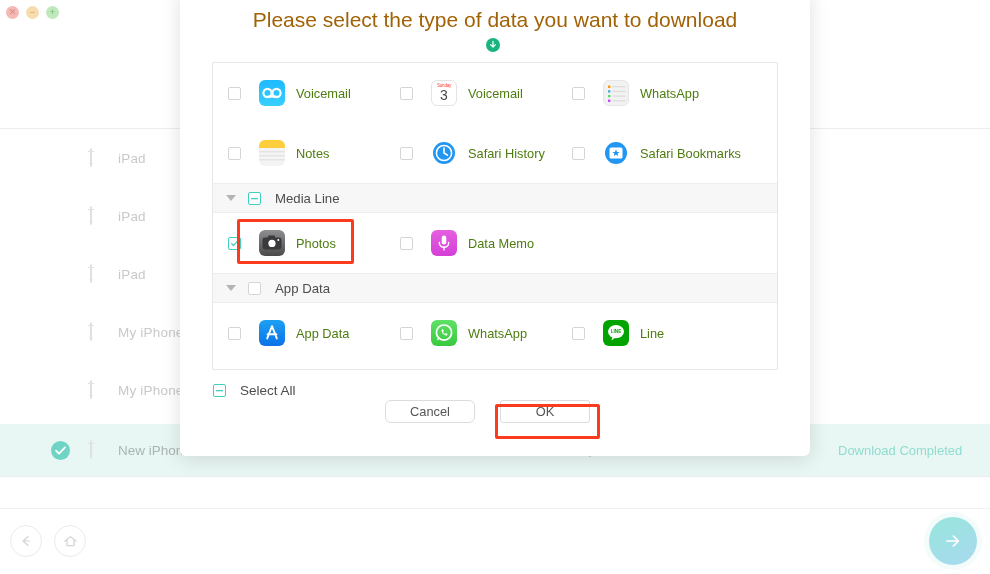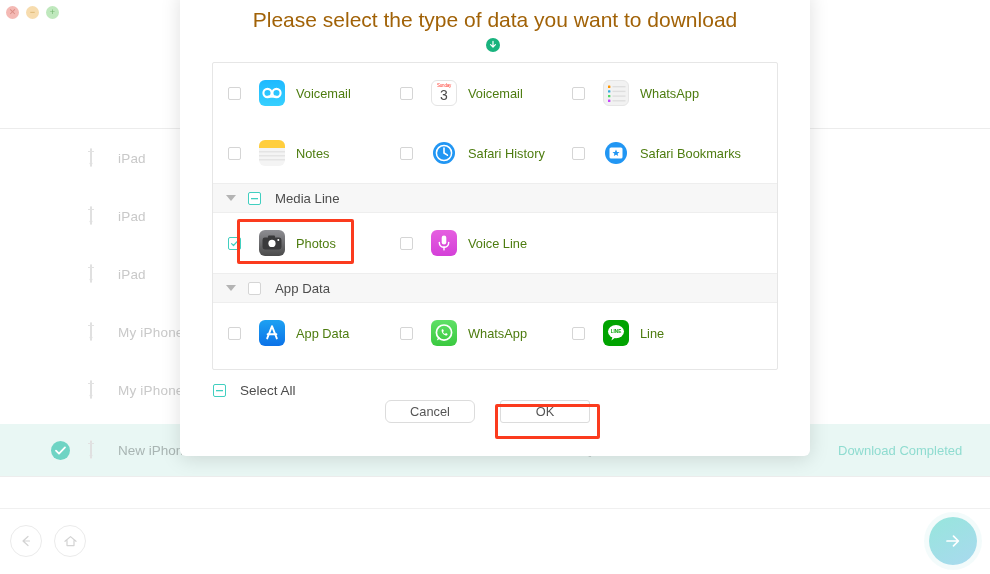--- a/index.html
+++ b/index.html
@@ -324,21 +324,21 @@
         </div>
         <div class="cell c2">
           <span class="cb"></span>
           <span class="app-icon" style="background:linear-gradient(180deg,#e55fe0 0%,#d43fd8 100%)">
             <svg width="26" height="26" viewBox="0 0 26 26">
               <rect x="10.7" y="5.5" width="4.6" height="9" rx="2.3" fill="#fff"></rect>
               <path d="M8.3 12.6 a4.7 4.7 0 0 0 9.4 0" fill="none" stroke="#fff" stroke-width="1.5" stroke-linecap="round"></path>
               <rect x="12.3" y="16.4" width="1.4" height="4" fill="#fff"></rect>
               </svg>
           </span>
-          <span class="item-label">Voice Line</span>
+          <span class="item-label">Data Memo</span>
         </div>
       </div>
 
       <div class="section">
         <span class="tri"></span>
         <span class="cb"></span>
         <span class="section-label">App Data</span>
       </div>
 
       <div class="grid-row">

